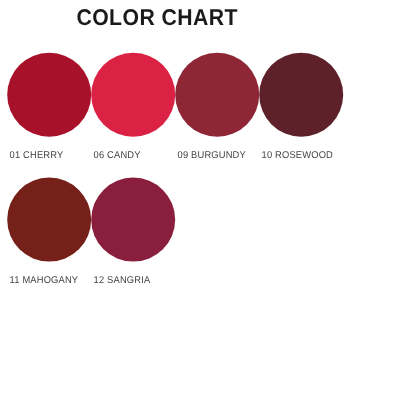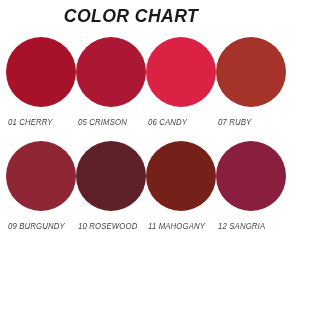--- a/index.html
+++ b/index.html
@@ -11,21 +11,20 @@
     height: 336px;
     background: #ffffff;
     font-family: "Liberation Sans", sans-serif;
     overflow: hidden;
   }
   .page {
     width: 262px;
     height: 336px;
     position: relative;
     box-sizing: border-box;
-    font-style: italic;
   }
   .chart-title {
     text-align: center;
     font-family: "Liberation Sans", sans-serif;
     font-weight: bold;
     font-size: 19px;
     letter-spacing: 0.4px;
     color: #1a1a1a;
     margin: 0;
     padding-top: 4px;
@@ -39,21 +38,21 @@
     grid-template-rows: repeat(3, 104px);
     column-gap: 0px;
     row-gap: 0px;
     padding: 0 4px 0 6px;
     box-sizing: border-box;
   }
   .swatch-cell {
     display: flex;
     flex-direction: column;
     align-items: flex-start;
-    justify-content: flex-start;
+    justify-content: center;
   }
   .swatch-dot-wrap {
     width: 100%;
     display: flex;
     justify-content: center;
   }
   .swatch-dot {
     width: 70px;
     height: 70px;
     border-radius: 50%;
@@ -83,40 +82,28 @@
     <div class="swatch-cell">
       <div class="swatch-dot-wrap">
         <span class="swatch-dot" style="background: rgb(168, 17, 42);"></span>
       </div>
       <span class="swatch-label" style="color: rgb(68, 68, 68);">01 CHERRY</span>
     </div>
 
 
 
 
-    <div class="swatch-cell">
-      <div class="swatch-dot-wrap">
-        <span class="swatch-dot" style="background: rgb(172, 23, 51);"></span>
-      </div>
-      <span class="swatch-label" style="color: rgb(68, 68, 68);">05 CRIMSON</span>
-    </div>
 
     <div class="swatch-cell">
       <div class="swatch-dot-wrap">
         <span class="swatch-dot" style="background: rgb(220, 34, 68);"></span>
       </div>
       <span class="swatch-label" style="color: rgb(68, 68, 68);">06 CANDY</span>
     </div>
 
-    <div class="swatch-cell">
-      <div class="swatch-dot-wrap">
-        <span class="swatch-dot" style="background: rgb(166, 51, 42);"></span>
-      </div>
-      <span class="swatch-label" style="color: rgb(68, 68, 68);">07 RUBY</span>
-    </div>
 
 
     <div class="swatch-cell">
       <div class="swatch-dot-wrap">
         <span class="swatch-dot" style="background: rgb(142, 38, 54);"></span>
       </div>
       <span class="swatch-label" style="color: rgb(68, 68, 68);">09 BURGUNDY</span>
     </div>
 
     <div class="swatch-cell">

